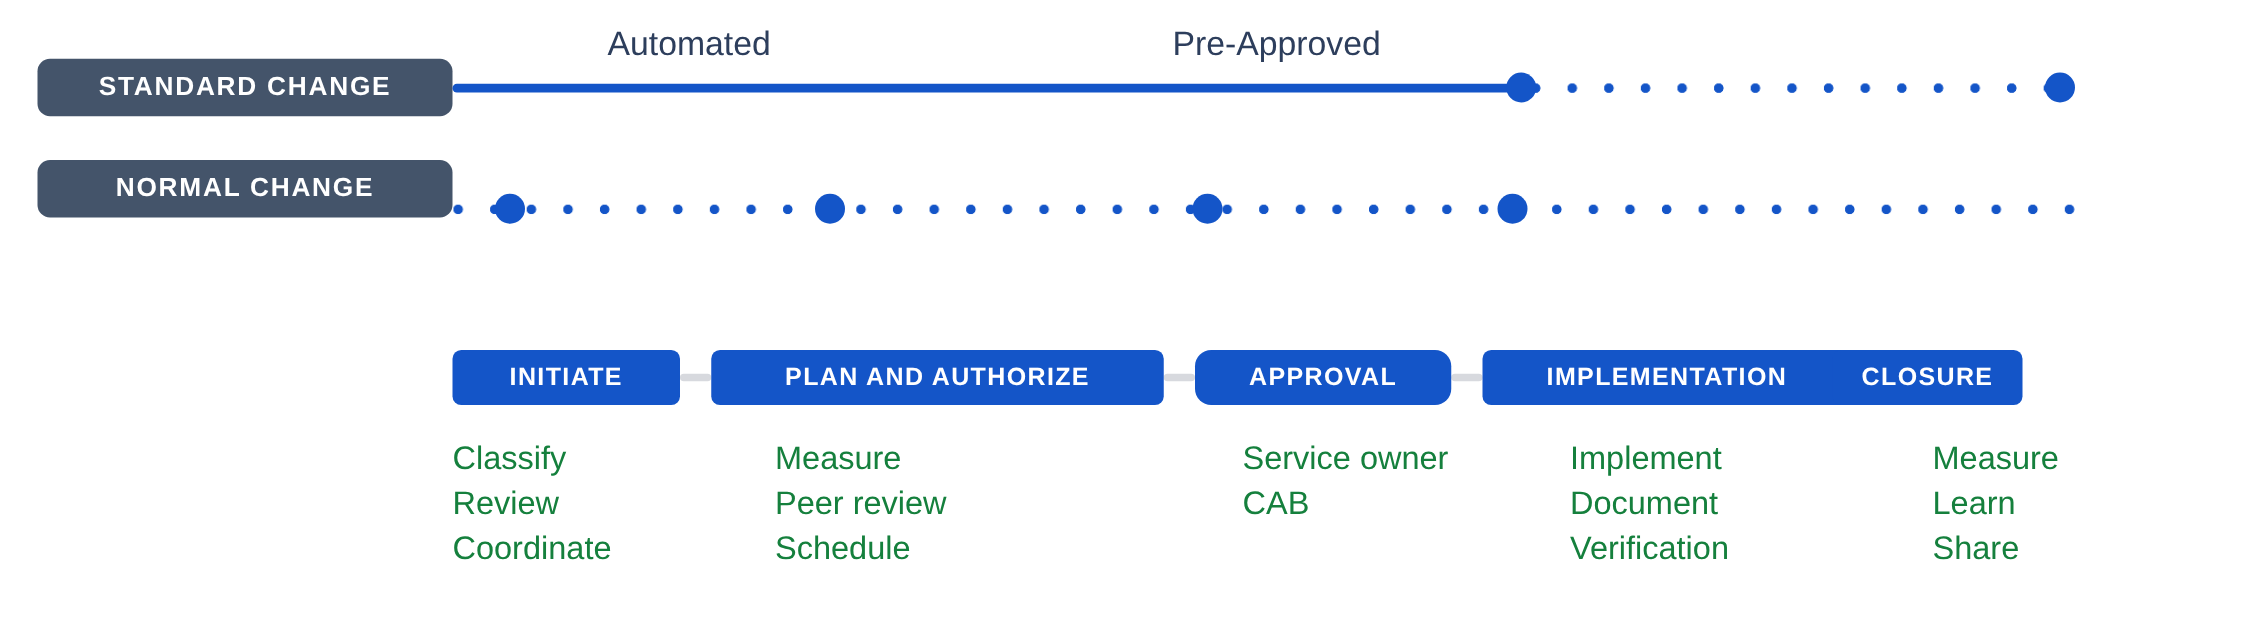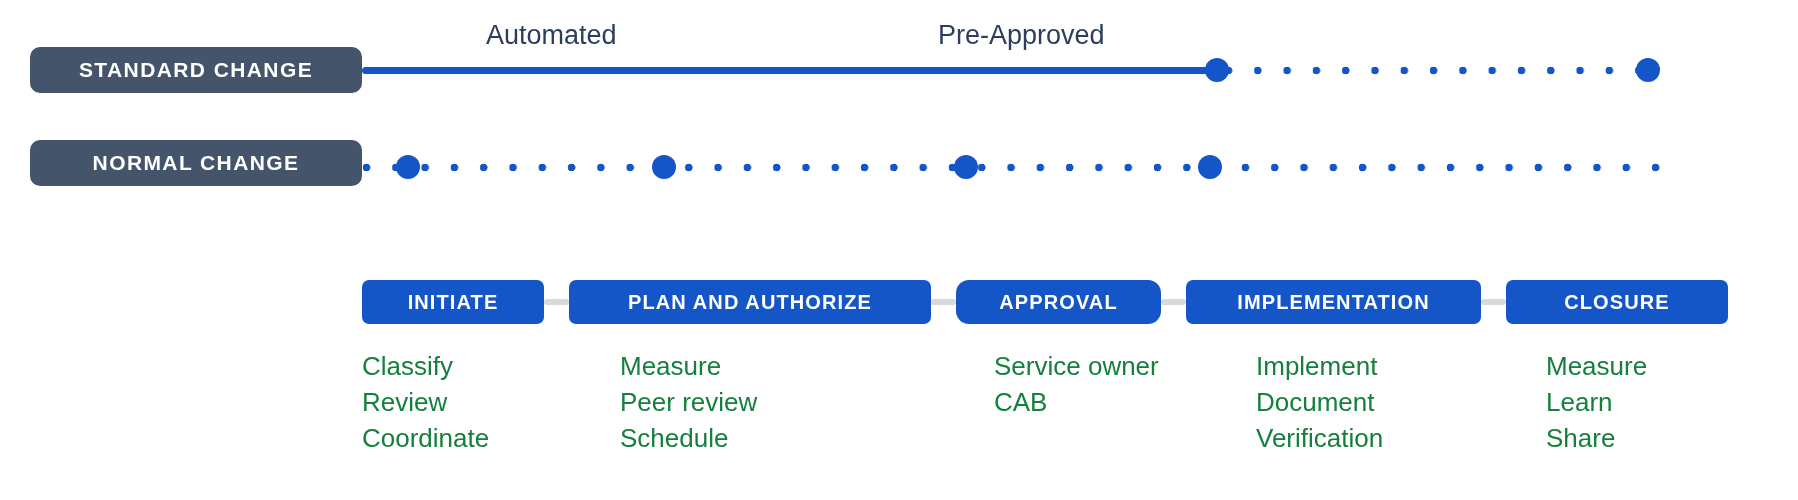--- a/index.html
+++ b/index.html
@@ -30,21 +30,21 @@
     display: flex;
     align-items: center;
     justify-content: center;
     font-weight: bold;
     letter-spacing: 1.4px;
     font-size: 21px;
     box-sizing: border-box;
     white-space: nowrap;
   }
   #pill-standard { left: 30px; top: 47px;  width: 332px; height: 46px; }
-  #pill-normal   { left: 30px; top: 140px; width: 332px; height: 46px; }
+  #pill-normal   { left: 30px; top: 128px; width: 332px; height: 46px; }
 
   
   .track {
     position: absolute;
     height: 24px;
   }
   #track-standard { left: 362px; top: 58px; width: 1310px; }
   #track-normal   { left: 362px; top: 155px; width: 1310px; }
 
   
@@ -169,21 +169,21 @@
 
   <div id="stages">
       <div class="stage-connector" style="left: 182px; width: 25px;"></div>
       <div class="stage-connector" style="left: 569px; width: 25px;"></div>
       <div class="stage-connector" style="left: 799px; width: 25px;"></div>
       <div class="stage-connector" style="left: 1119px; width: 25px;"></div>
       <div class="stage-chip" style="left: 0px; width: 182px;">INITIATE</div>
       <div class="stage-chip" style="left: 207px; width: 362px;">PLAN AND AUTHORIZE</div>
       <div class="stage-chip" style="left: 594px; width: 205px; border-radius: 13px;">APPROVAL</div>
       <div class="stage-chip" style="left: 824px; width: 295px;">IMPLEMENTATION</div>
-      <div class="stage-chip" style="left: 1144px; width: 222px;">CLOSURE</div>
+      <div class="stage-chip" style="left: 1104px; width: 152px;">CLOSURE</div>
     </div>
 
   <div id="details">
       <div class="detail-col" style="left: 0px;">
         <div class="detail-item">Classify</div>
         <div class="detail-item">Review</div>
         <div class="detail-item">Coordinate</div>
       </div>
       <div class="detail-col" style="left: 258px;">
         <div class="detail-item">Measure</div>

